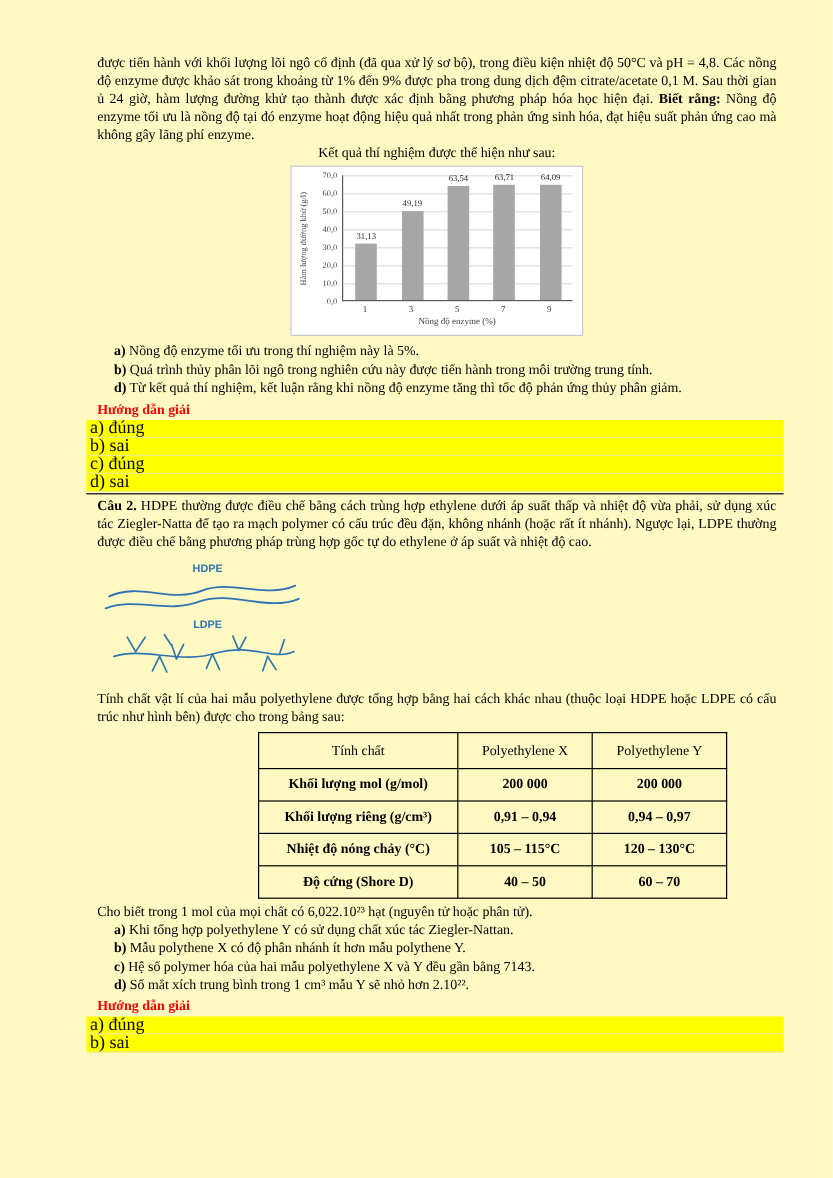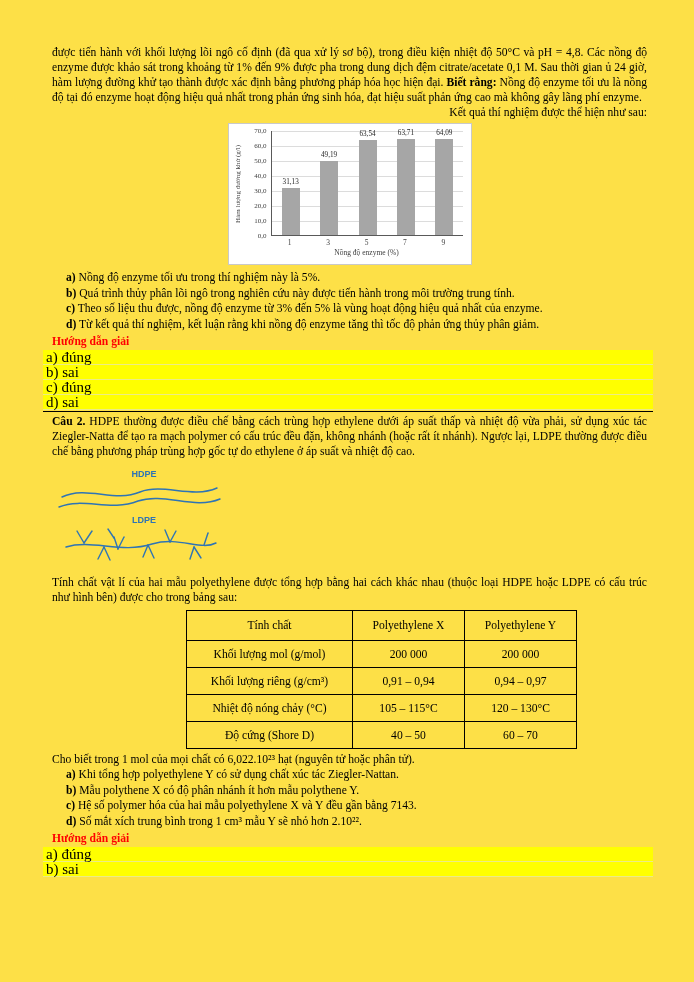--- a/index.html
+++ b/index.html
@@ -1,20 +1,20 @@
 <!DOCTYPE html>
 <html><head>
 <meta charset="utf-8">
 <style>
   * { margin:0; padding:0; box-sizing:border-box; }
   html,body { background:#ffffff; }
   body { font-family:"Liberation Serif", serif; color:#000; }
-  .page { width:694px; height:982px; background:#fde047; padding:45px 47px 10px 52px; overflow:hidden; }
+  .page { width:694px; height:982px; background:#fef9c3; padding:45px 47px 10px 81px; overflow:hidden; }
   .para { font-size:11.6px; line-height:15px; text-align:justify; }
-  .caption { font-size:11.6px; line-height:15px; text-align:right; }
+  .caption { font-size:11.6px; line-height:15px; text-align:center; }
   .option { font-size:11.6px; line-height:15.5px; padding-left:14px; text-align:justify; }
   .option b { font-weight:bold; }
   .solution-header { color:#ff0000; font-weight:bold; font-size:11.6px; line-height:16px; margin-top:2px; }
   .answers { margin-left:-9px; margin-right:-6px; }
   .answer-row { background:#ffff00; font-size:15px; line-height:12px; padding:1px 0 1px 3px; border-bottom:1px solid #ecec86; }
   .q2-section { border-top:1px solid #000; margin:1px -6px 0 -9px; padding:2px 6px 0 9px; }
 
   
   .chart-figure { display:flex; justify-content:center; margin:3px 0 5px; }
   .chart-frame { border:1px solid #c9c9c9; padding:7px 8px 4px 3px; background:#fff; }
@@ -33,21 +33,21 @@
   .xtick { position:absolute; width:30px; text-align:center; top:2px; }
   .xlabel { font-size:7.5px; color:#404040; text-align:center; padding-left:39px; height:12px; }
 
   
   .diagram-wrap { display:flex; justify-content:flex-start; margin:8px 0 10px; }
 
   
   .props-table { border-collapse:collapse; margin:5px auto 3px 134px; }
   .props-table th, .props-table td { border:1px solid #000; font-size:11.6px; text-align:center; padding:0 6px; }
   .props-table th { font-weight:normal; height:30px; }
-  .props-table td { height:27px; }
+  .props-table td { height:27px;font-weight:bold; }
   .col-prop { width:166px; } .col-x { width:112px; } .col-y { width:112px; }
 </style>
 </head>
 <body>
 
 <div class="page">
 
   <p class="para"><span>được tiến hành với khối lượng lõi ngô cố định (đã qua xử lý sơ bộ), trong điều kiện nhiệt độ 50°C và pH = 4,8. Các nồng độ enzyme được khảo sát trong khoảng từ 1% đến 9% được pha trong dung dịch đệm citrate/acetate 0,1 M. Sau thời gian ủ 24 giờ, hàm lượng đường khử tạo thành được xác định bằng phương pháp hóa học hiện đại. </span><b>Biết rằng:</b><span> Nồng độ enzyme tối ưu là nồng độ tại đó enzyme hoạt động hiệu quả nhất trong phản ứng sinh hóa, đạt hiệu suất phản ứng cao mà không gây lãng phí enzyme.</span></p>
   <p class="caption">Kết quả thí nghiệm được thể hiện như sau:</p>
 
@@ -96,21 +96,20 @@
             <div class="xtick" style="left: 119.4px;">7</div>
             <div class="xtick" style="left: 157.8px;">9</div>
           </div>
       </div>
       <div class="xlabel">Nồng độ enzyme (%)</div>
     </div>
   </div>
 
   <p class="option"><b>a)</b><span> Nồng độ enzyme tối ưu trong thí nghiệm này là 5%.</span></p>
   <p class="option"><b>b)</b><span> Quá trình thủy phân lõi ngô trong nghiên cứu này được tiến hành trong môi trường trung tính.</span></p>
-  <p class="option"><b>c)</b><span> Theo số liệu thu được, nồng độ enzyme từ 3% đến 5% là vùng hoạt động hiệu quả nhất của enzyme.</span></p>
   <p class="option"><b>d)</b><span> Từ kết quả thí nghiệm, kết luận rằng khi nồng độ enzyme tăng thì tốc độ phản ứng thủy phân giảm.</span></p>
 
   <p class="solution-header">Hướng dẫn giải</p>
   <div class="answers">
     <div class="answer-row">a) đúng</div>
     <div class="answer-row">b) sai</div>
     <div class="answer-row">c) đúng</div>
     <div class="answer-row">d) sai</div>
   </div>
 

